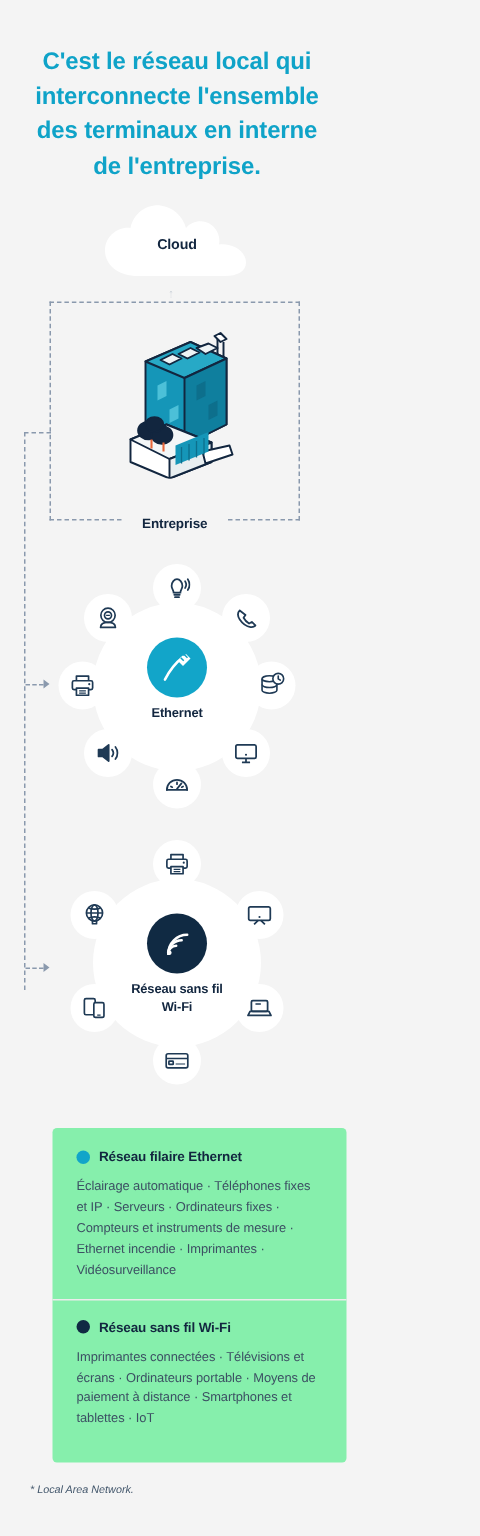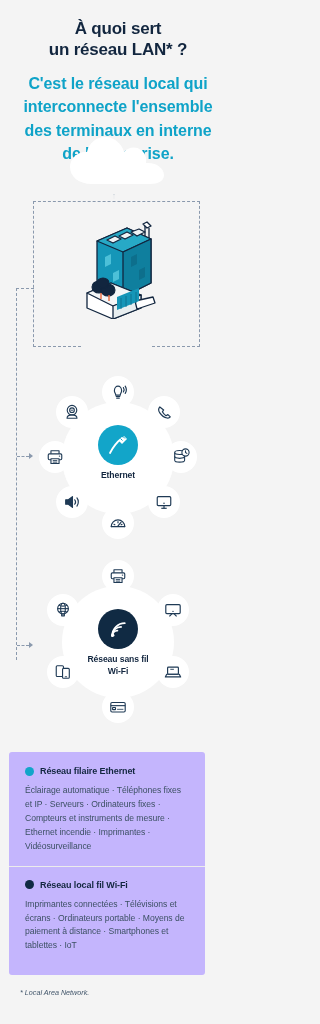--- a/index.html
+++ b/index.html
@@ -83,22 +83,22 @@
     letter-spacing: -0.1px;
   }
   .node {
     position: absolute; width: 32px; height: 32px; border-radius: 50%;
     background: #ffffff; display: flex; align-items: center; justify-content: center;
   }
   .node svg { display: block; }
 
   
   .legend-card {
-    position: absolute; left: 9px; top: 752px; width: 196px; height: 223px;
-    background: #c4b5fd; border-radius: 3px;
+    position: absolute; left: 35px; top: 752px; width: 196px; height: 223px;
+    background: #86efac; border-radius: 3px;
   }
   .legend-block { padding: 14px 16px 0; }
   .legend-block.second { padding-top: 13px; }
   .legend-sep { height: 1px; background: #ececec; margin: 12px 0 0; }
   .legend-head { display: flex; align-items: center; gap: 6px; }
   .dot { width: 9px; height: 9px; border-radius: 50%; flex: 0 0 9px; }
   .dot-cyan { background: #12a5c9; }
   .dot-navy { background: #102a43; }
   .legend-title { font-size: 9px; font-weight: 700; color: #12263f; letter-spacing: -0.1px; }
   .legend-body {
@@ -110,44 +110,42 @@
     position: absolute; left: 20px; top: 988px; width: 200px;
     font-size: 7.2px; font-style: italic; font-weight: 400; color: #42566b;
   }
 </style>
 </head>
 <body>
 
 <div class="page">
 
   <div class="header">
-    <div class="title">
-      <div>À quoi sert</div>
-      <div>un réseau LAN* ?</div>
-    </div>
     <div class="subtitle">C'est le réseau local qui interconnecte l'ensemble des terminaux en interne de l'entreprise.</div>
   </div>
 
   <div class="cloud-wrap">
     <svg class="cloud-svg" width="100" height="52" viewBox="0 0 100 52">
       <path d="M24 50 C10 50 2 42 2 33 C2 24 10 17 19 18 C21 8 30 2 39 3 C47 4 54 10 56 18 C60 13 68 12 73 16 C77 19 79 24 78 29 C88 28 96 34 96 41 C96 47 90 50 82 50 Z" fill="#ffffff"></path>
     </svg>
+    <div class="cloud-label">Cloud</div>
   </div>
 
   <svg class="arrow-up" width="10" height="24" viewBox="0 0 10 24" style="left:113px;">
     <line x1="5" y1="24" x2="5" y2="5" stroke="#8a99ad" stroke-width="1" stroke-dasharray="2 2"></line>
     <path d="M1.5 7 L5 2.5 L8.5 7" fill="none" stroke="#8a99ad" stroke-width="1.2"></path>
   </svg>
 
   <div class="ent-box">
     <div class="ent-border-t"></div>
     <div class="ent-border-l"></div>
     <div class="ent-border-r"></div>
     <div class="ent-border-b1"></div>
     <div class="ent-border-b2"></div>
+    <div class="ent-label">Entreprise</div>
 
     <svg class="building" width="74" height="106" viewBox="0 0 74 106">
       <g stroke="#12263f" stroke-width="1.3" stroke-linejoin="round">
 
         <path d="M62 12 L62 30" fill="none"></path>
         <path d="M66 15 L66 30" fill="none"></path>
         <path d="M60 11 L64 9 L68 13 L64 15 Z" fill="#ffffff"></path>
 
         <path d="M14 28 L44 15 L68 26 L68 70 L40 84 L14 72 Z" fill="#1596b8"></path>
 
@@ -384,21 +382,21 @@
         <span class="legend-title">Réseau filaire Ethernet</span>
       </div>
       <div class="legend-body">Éclairage automatique · Téléphones fixes et IP · Serveurs · Ordinateurs fixes · Compteurs et instruments de mesure · Ethernet incendie · Imprimantes · Vidéosurveillance</div>
     </div>
 
     <div class="legend-sep"></div>
 
     <div class="legend-block second">
       <div class="legend-head">
         <span class="dot dot-navy"></span>
-        <span class="legend-title">Réseau local fil Wi-Fi</span>
+        <span class="legend-title">Réseau sans fil Wi-Fi</span>
       </div>
       <div class="legend-body">Imprimantes connectées · Télévisions et écrans · Ordinateurs portable · Moyens de paiement à distance · Smartphones et tablettes · IoT</div>
     </div>
   </div>
 
   <div class="footnote">* Local Area Network.</div>
 
 </div>
 
 </body></html>

